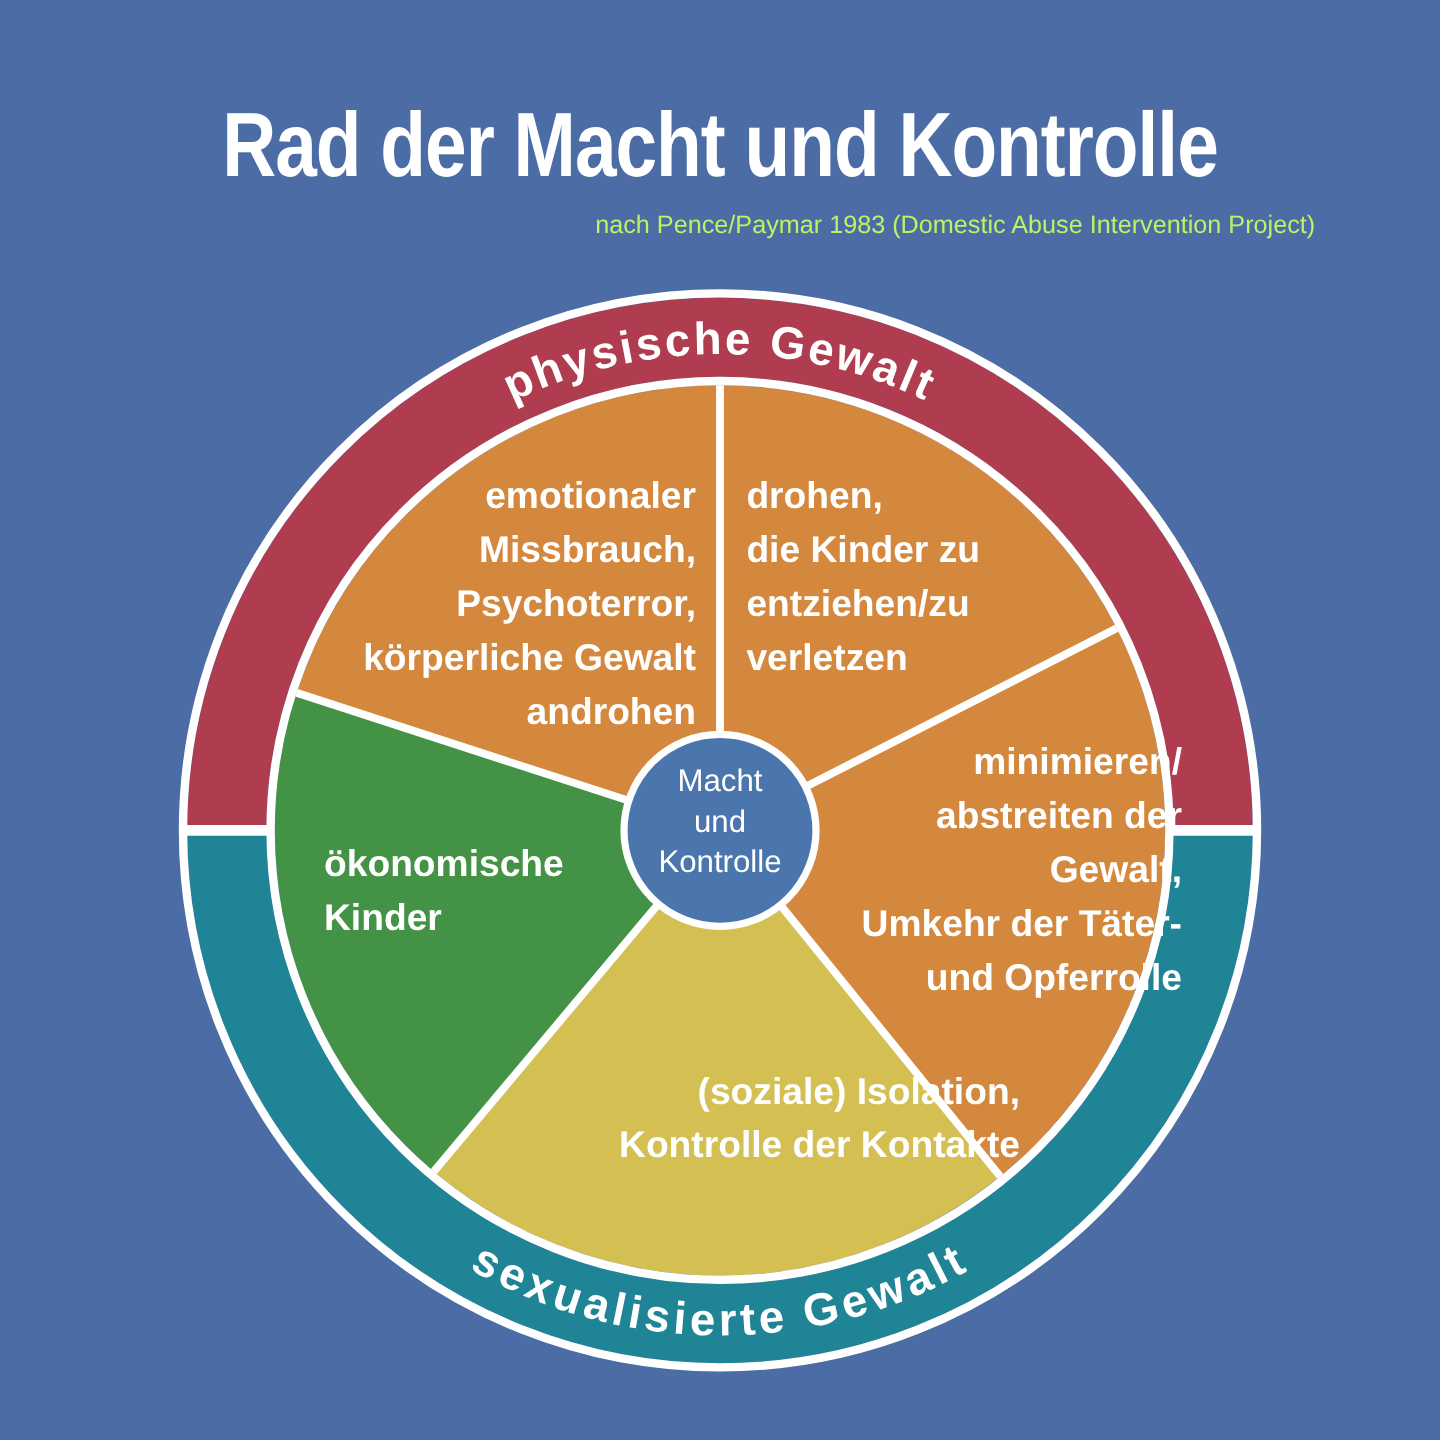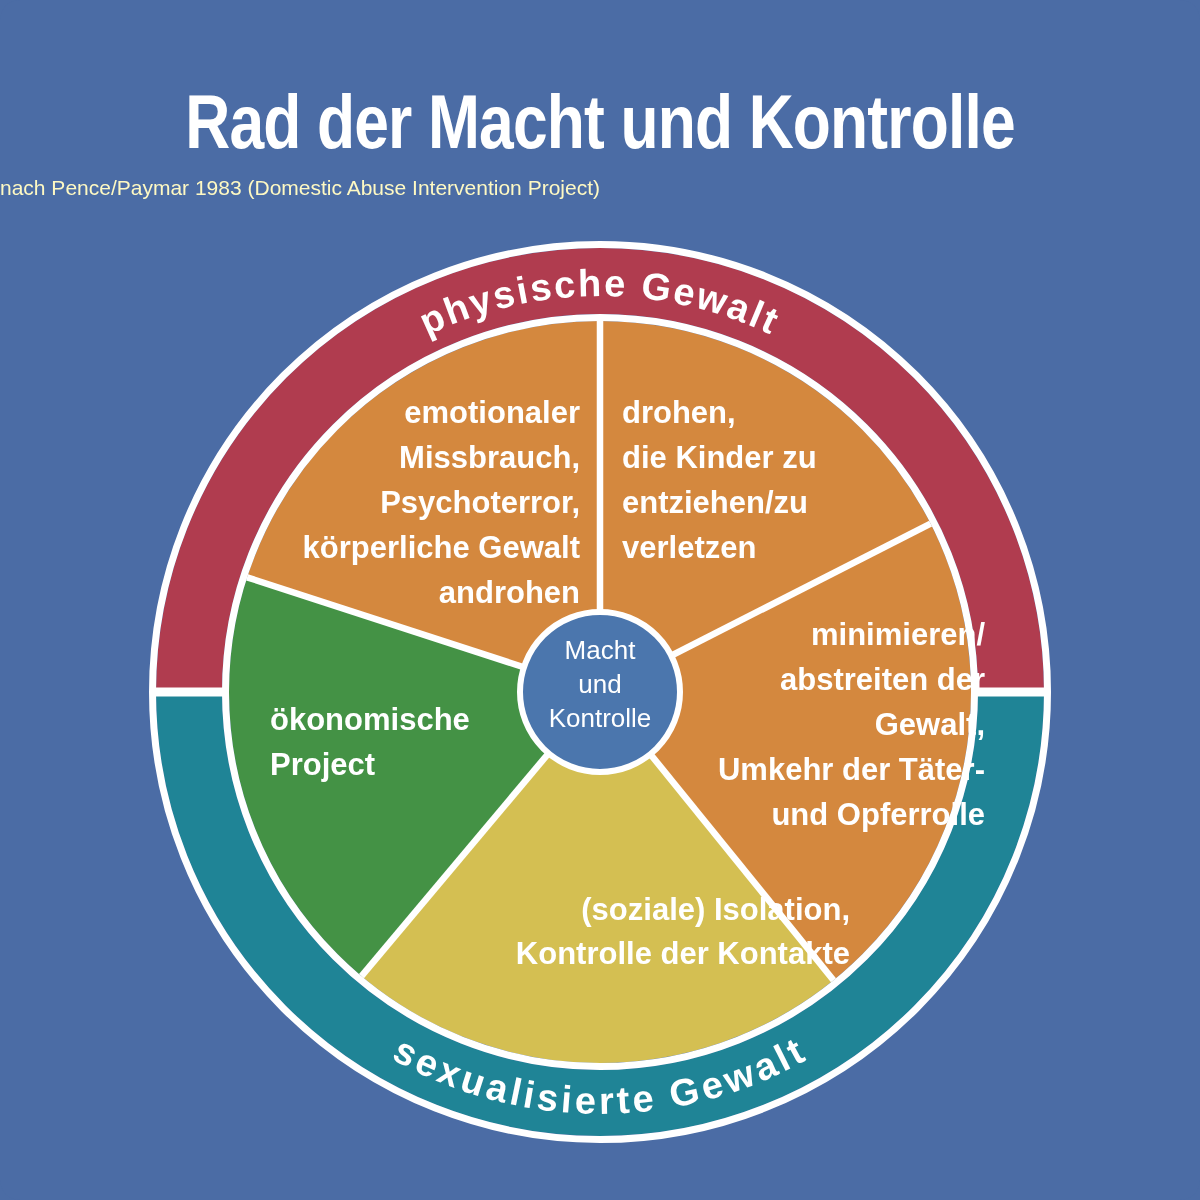--- a/index.html
+++ b/index.html
@@ -11,21 +11,21 @@
   }
   .title {
     position:absolute; top:84px; left:0; width:1200px;
     text-align:center; color:#ffffff;
     font-size:76px; font-weight:bold; line-height:1;
     transform:scaleX(0.82); transform-origin:600px 0;
     letter-spacing:-1px;
   }
   .subtitle {
     position:absolute; top:176px; left:0; width:1096px;
-    text-align:left; color:#fef9c3; font-size:21px; font-weight:normal;
+    text-align:right; color:#bef264; font-size:21px; font-weight:normal;
   }
   svg.wheel { position:absolute; left:0; top:0; width:1200px; height:1200px; }
   svg.wheel text {
     font-family:"Liberation Sans", sans-serif;
     font-weight:bold; fill:#ffffff; font-size:38px; letter-spacing:3px;
   }
   .seg-label {
     position:absolute; color:#ffffff; font-weight:bold;
     font-size:31px; line-height:45px; white-space:pre-line;
   }
@@ -95,19 +95,19 @@
 entziehen/zu
 verletzen</div>
   <div class="seg-label seg-r">minimieren/
 abstreiten der
 Gewalt,
 Umkehr der Täter-
 und Opferrolle</div>
   <div class="seg-label seg-y">(soziale) Isolation,
 Kontrolle der Kontakte</div>
   <div class="seg-label seg-g">ökonomische
-Project</div>
+Kinder</div>
 
   <div class="hub-label">Macht
 und
 Kontrolle</div>
 
 </div>
 
 </body></html>

